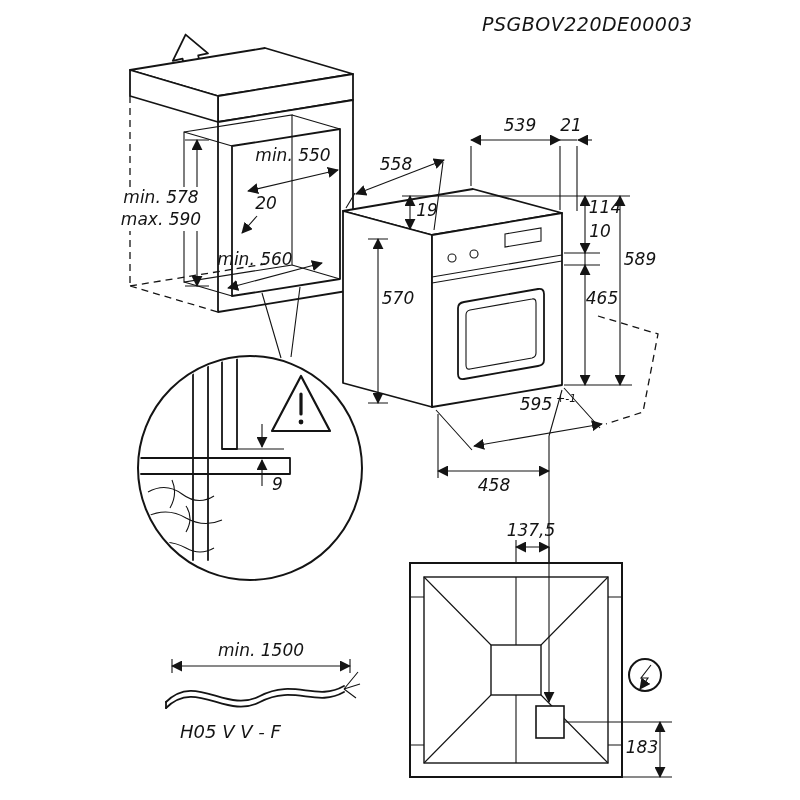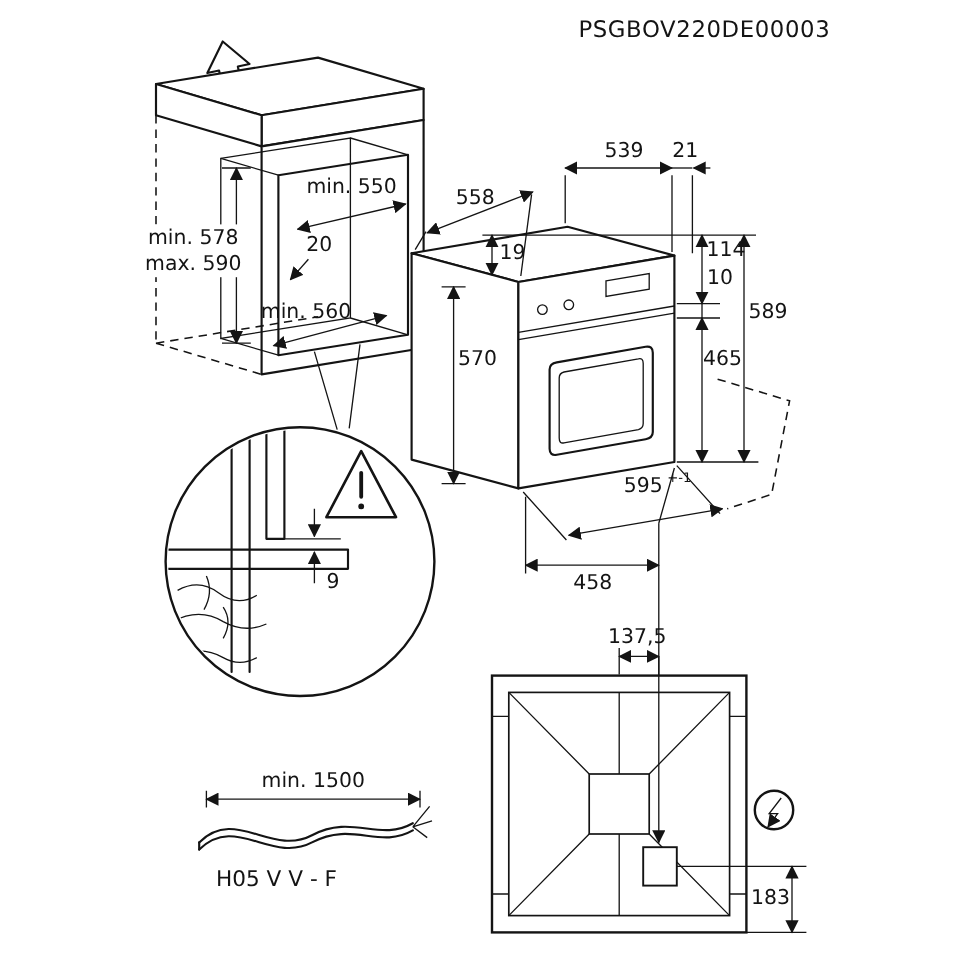--- a/index.html
+++ b/index.html
@@ -1,16 +1,16 @@
 <!DOCTYPE html>
 <html><head>
 <meta charset="utf-8">
 <style>
   html,body{margin:0;padding:0;background:#fff;}
-  .page{width:800px;height:800px;position:relative;background:#fff;overflow:hidden;}
+  .page{width:800px;height:800px;position:relative;background:#fff;overflow:hidden;font-style:italic;}
   svg{display:block;}
   svg text{font-family:"DejaVu Sans", sans-serif;font-size:17px;fill:#141414;}
   text.title{font-size:19px;letter-spacing:.5px;}
   text.sup{font-size:11px;}
   text.cable{font-size:18px;}
   .ln{stroke:#141414;stroke-width:1.8;fill:none;stroke-linecap:round;stroke-linejoin:round;}
   .face{stroke:#141414;stroke-width:1.8;fill:#fff;stroke-linejoin:round;}
   .thin{stroke:#141414;stroke-width:1.1;fill:none;}
   .dash{stroke:#141414;stroke-width:1.3;fill:none;stroke-dasharray:7 5;}
   .dim{stroke:#141414;stroke-width:1.1;fill:none;marker-start:url(#arr);marker-end:url(#arr);}

